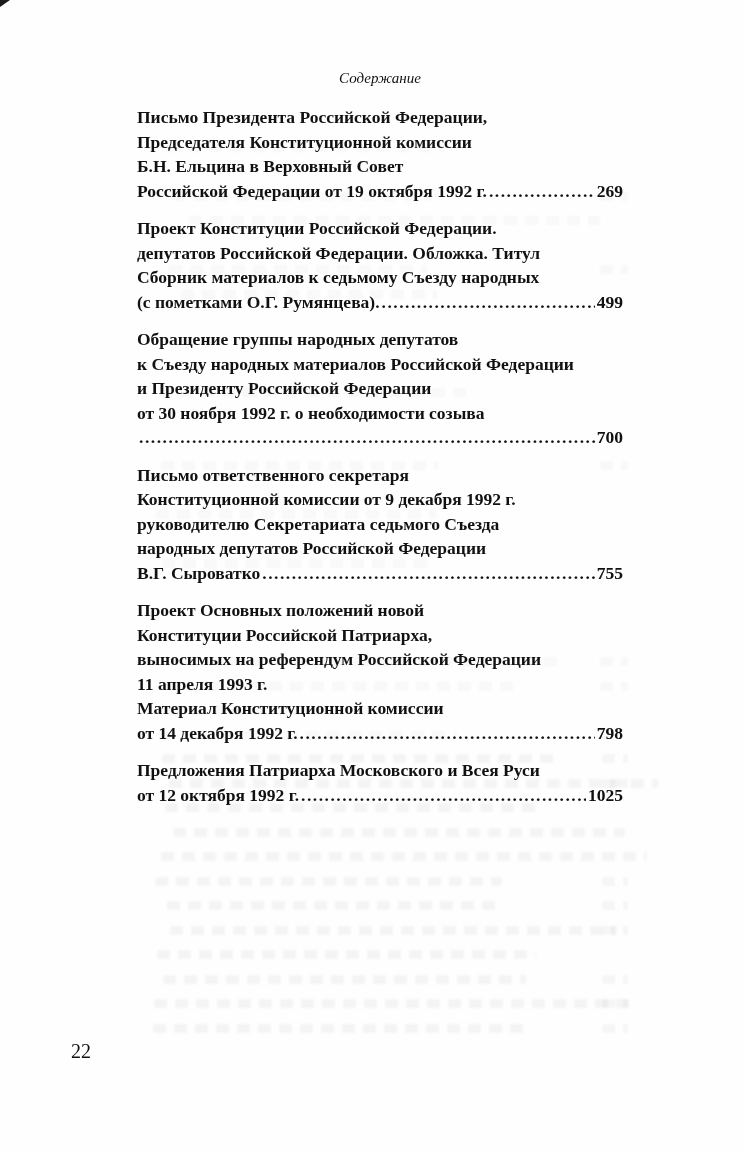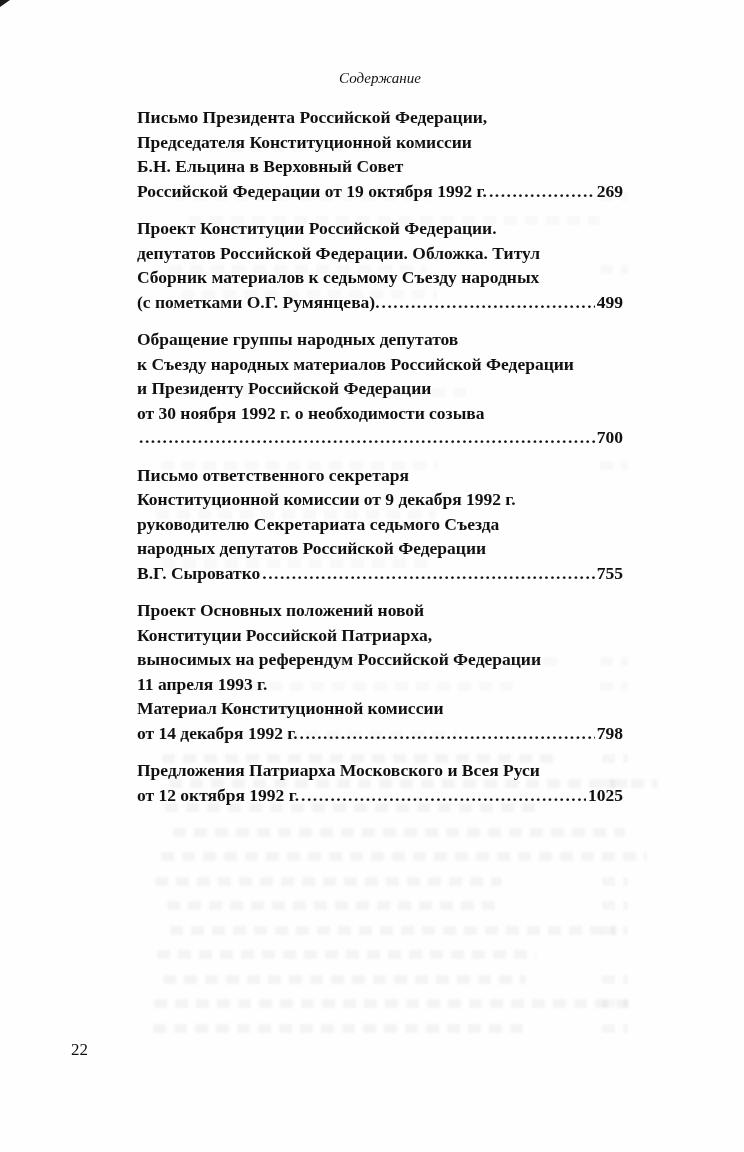--- a/index.html
+++ b/index.html
@@ -81,21 +81,21 @@
     letter-spacing: 1.5px;
   }
   .pagenum {
     font-weight: bold;
     flex: 0 0 auto;
   }
   .folio {
     position: absolute;
     left: 71px;
     top: 1040px;
-    font-size: 17px;
+    font-size: 20px;
     font-weight: normal;
   }
 </style>
 </head>
 <body>
 
 <div class="page">
   <div class="corner-artifact"></div>
   <div class="ghost-layer" id="ghost-layer">
       <div class="ghost" style="left: 166.722px; top: 142.5px; width: 276.733px; opacity: 0.05;"></div>

